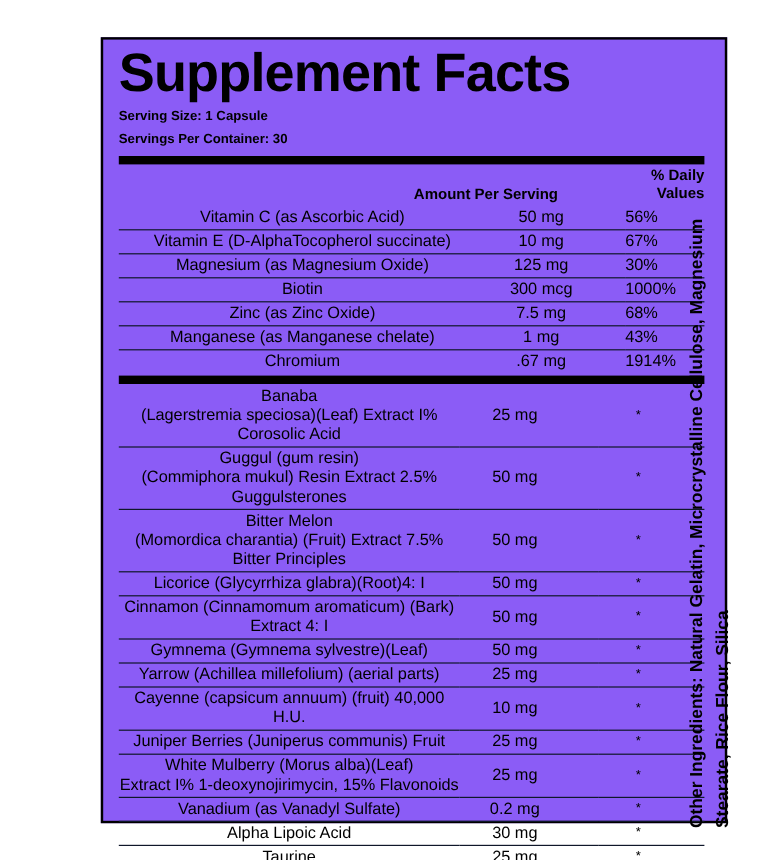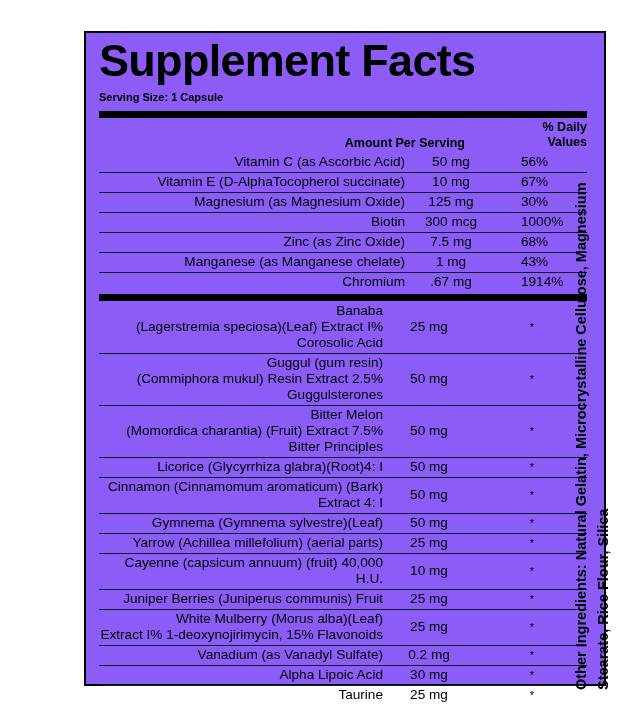--- a/index.html
+++ b/index.html
@@ -100,21 +100,21 @@
   }
   .rowtable tr.datarow > td {
     border-top: 1px solid #0f172a;
     padding-top: 1px;
     padding-bottom: 2px;
   }
   .rowtable tr.firstrow > td {
     border-top: none;
     padding-top: 2px;
   }
-  .c-name  { text-align: right; }
+  .c-name  { text-align: center; }
   .c-amt   { width: 92px; text-align: center; padding-right: 24px !important; white-space: nowrap; }
   .c-dv    { width: 66px; text-align: left; white-space: nowrap; }
   .c-dv.star { text-align: center; padding-right: 22px !important; font-size: 11px; }
   .nm-line2 { display: block; }
 
   
   #other-ing {
     position: absolute;
     left: 570px;
     top: 110px;
@@ -138,20 +138,21 @@
 </style>
 </head>
 <body>
 
 <div id="panel">
   <div id="panel-inner">
 
     <div class="title">Supplement Facts</div>
 
     <div class="serving-line">Serving Size: 1 Capsule</div>
+    <div class="serving-line">Servings Per Container: 30</div>
 
     <div class="rule-thick"></div>
 
     <div class="colhead">
       <div class="amount-head">Amount Per Serving</div>
       <div class="dv-head">
         <span>% Daily</span><br>
         <span>Values</span>
       </div>
     </div>

